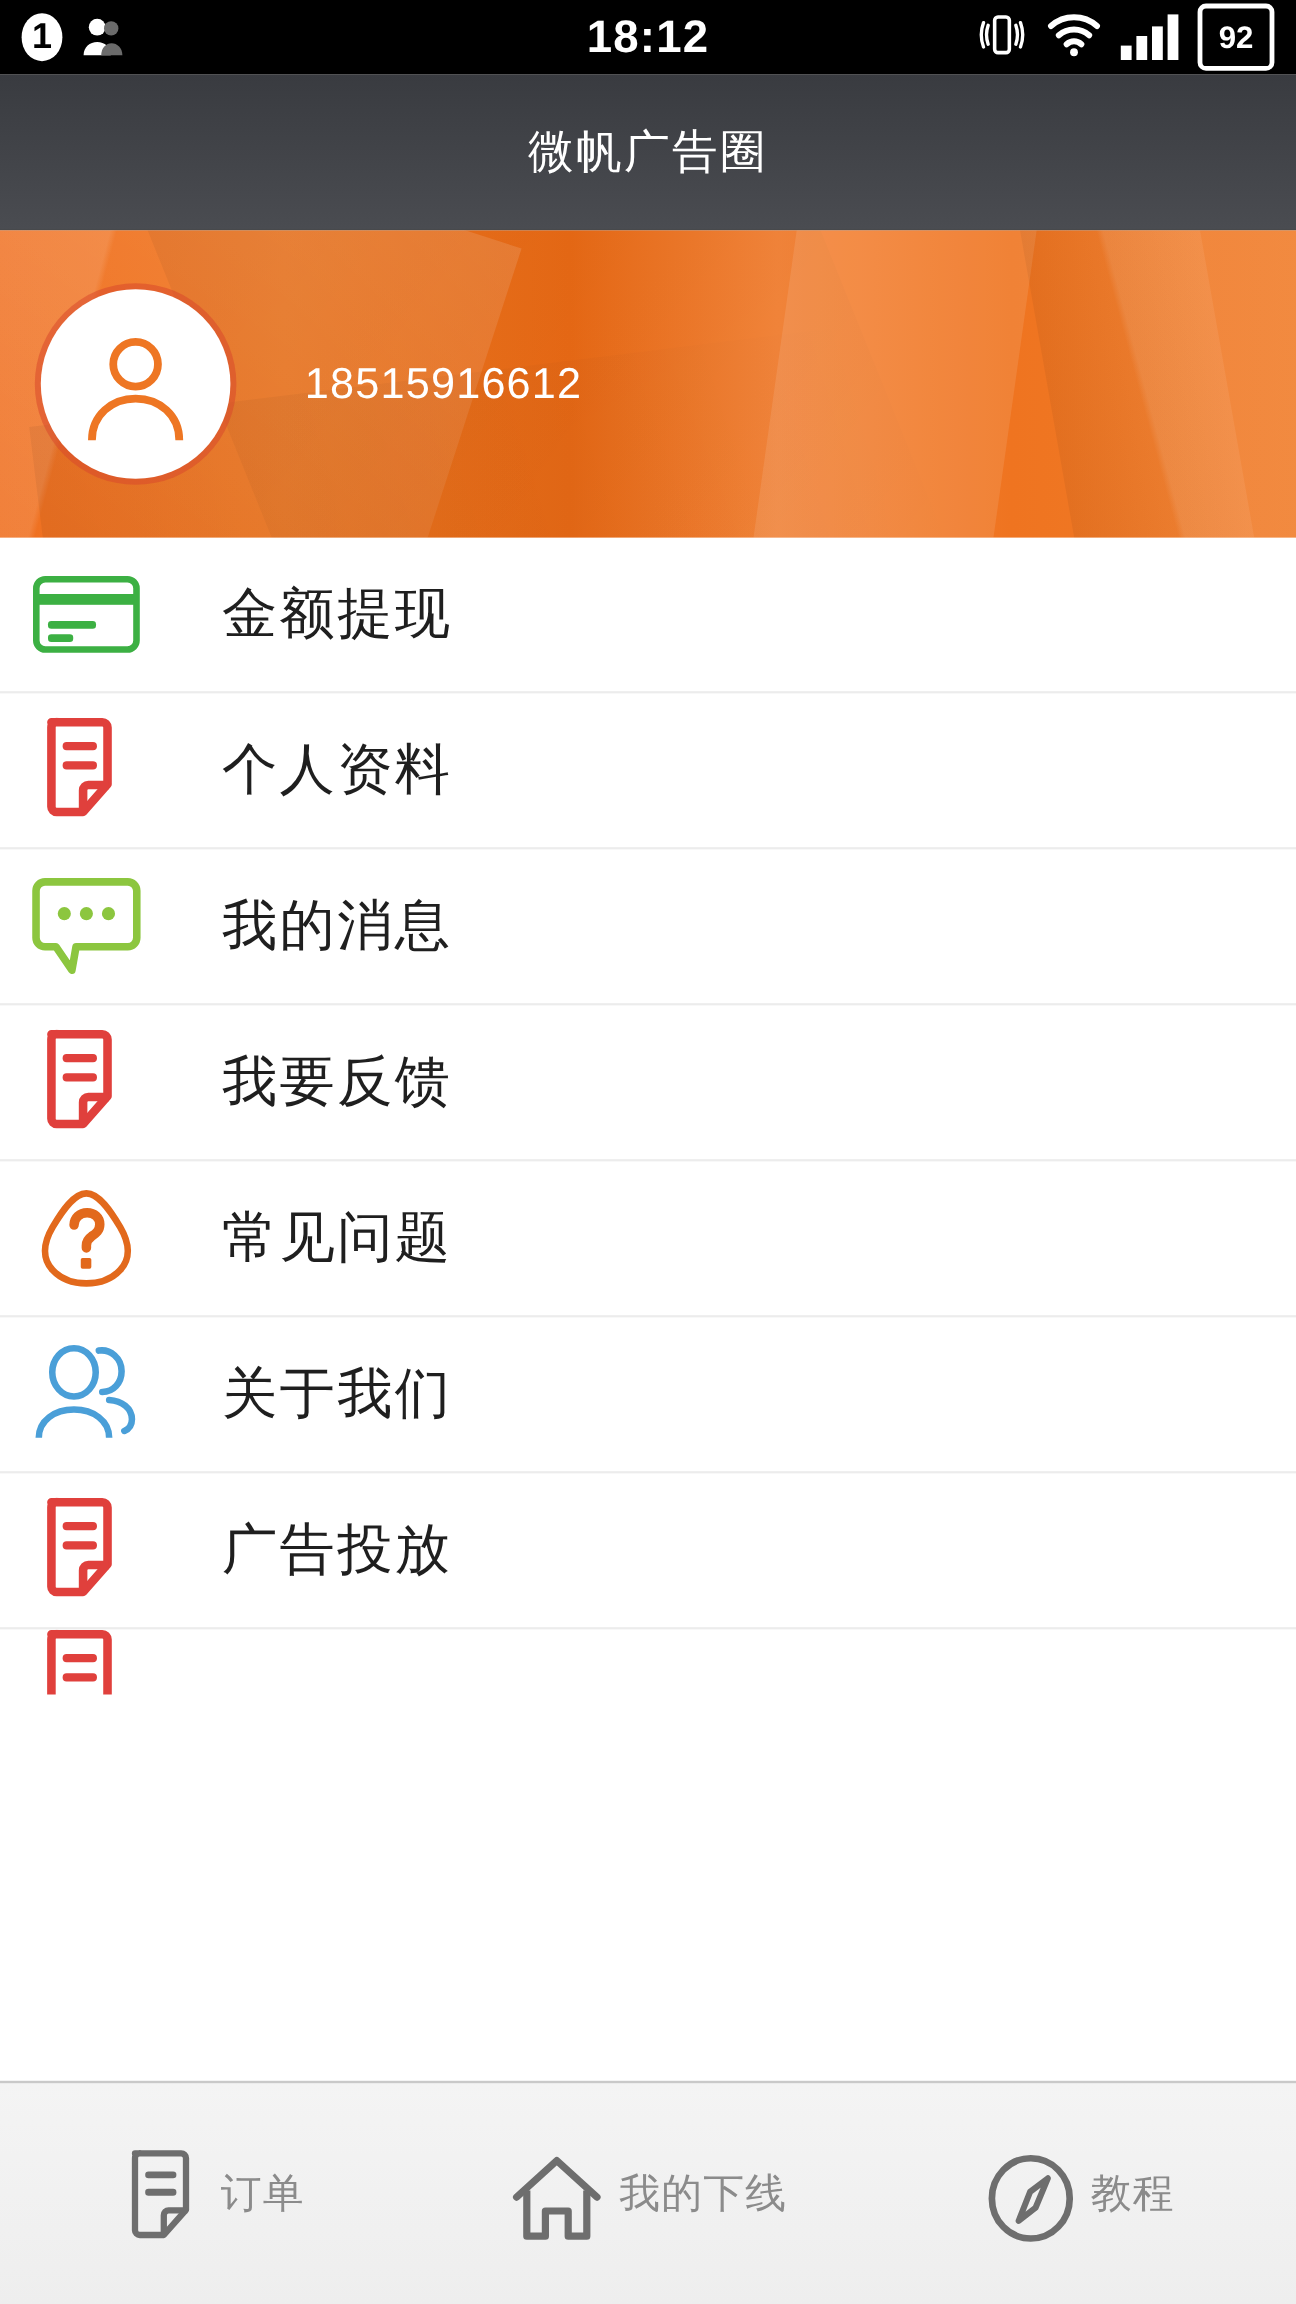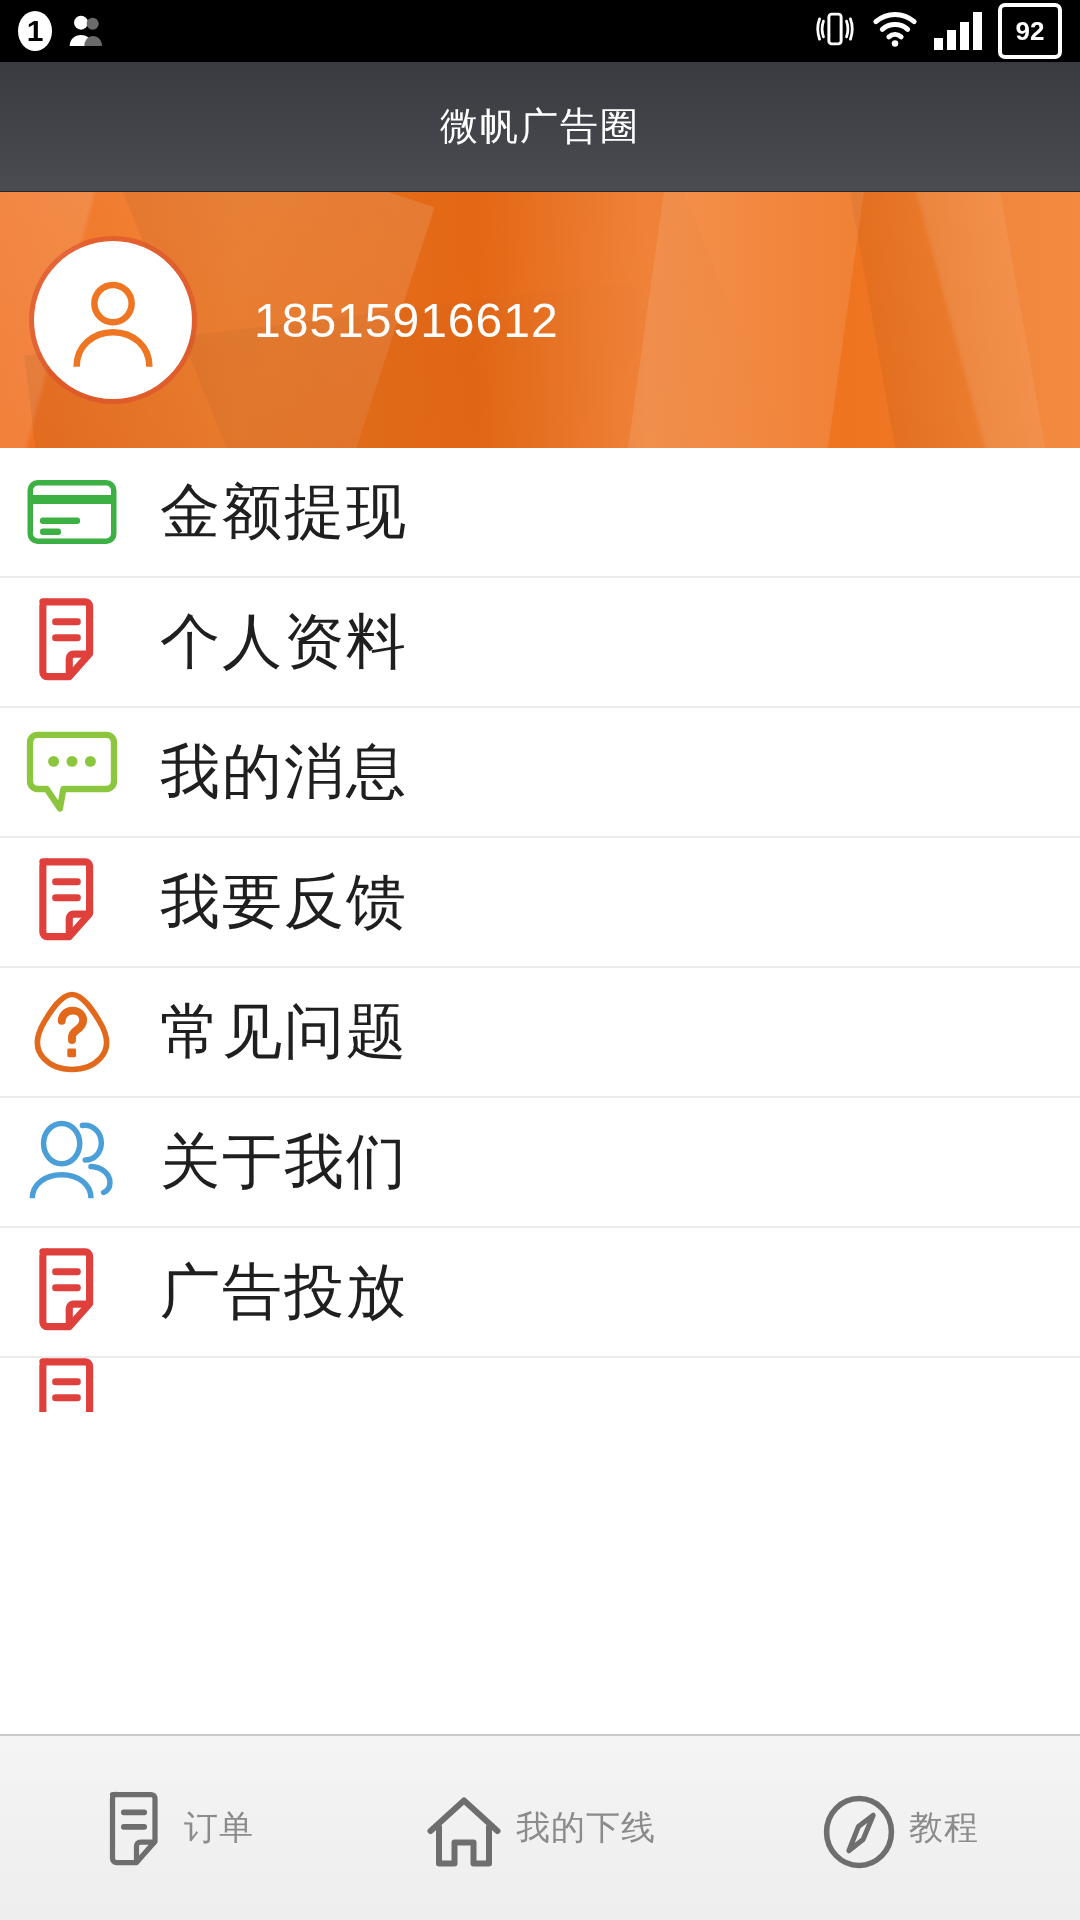--- a/index.html
+++ b/index.html
@@ -72,32 +72,32 @@
        background:linear-gradient(80deg,rgba(0,0,0,.06),rgba(0,0,0,0));
        transform:rotate(-7deg); }
 
   .avatar{
     position:relative; margin-left:34px; width:158px; height:158px; flex:0 0 auto;
     border-radius:50%; background:#fff;
     box-shadow:0 0 0 5px rgba(217,72,43,.55);
     display:flex; align-items:center; justify-content:center;
   }
   .phone{
-    position:relative; color:#fff; font-size:48px; margin-left:62px; letter-spacing:1px;
+    position:relative; color:#fff; font-size:36px; margin-left:62px; letter-spacing:1px;
   }
 
   
   .list{ background:#fff; }
   .row{
     height:130px; display:flex; align-items:center; padding:0 0 0 24px;
     border-bottom:2px solid #ececec; background:#fff;
   }
   .row .ico{ width:96px; height:96px; flex:0 0 auto; display:flex;
              align-items:center; justify-content:center; }
-  .row .lbl{ margin-left:40px; font-size:60px; color:#1f1f1f; letter-spacing:2px; }
+  .row .lbl{ margin-left:65px; font-size:46px; color:#1f1f1f; letter-spacing:2px; }
   .row.clipped{ height:54px; overflow:hidden; border-bottom:none; align-items:flex-start; }
   .row.clipped .ico{ height:54px; align-items:flex-start; }
 
   
   .tabbar{
     position:absolute; left:0; bottom:0; width:1080px; height:186px;
     display:flex; border-top:2px solid #c9c9c9;
     background:linear-gradient(180deg,#f4f4f4,#eeeeee);
   }
   .tab{
@@ -119,20 +119,21 @@
       <div class="sb-badge">1</div>
       <div class="sb-people">
         <svg width="40" height="40" viewBox="0 0 24 24">
           <circle cx="9" cy="7" r="4.2" fill="#ffffff"></circle>
           <path d="M2.2 21c0-4 3.1-6.6 6.8-6.6S15.8 17 15.8 21z" fill="#ffffff"></path>
           <circle cx="16" cy="7.6" r="3.6" fill="#6b6b6b"></circle>
           <path d="M11 21c0-3.6 2.4-6 5.2-6S21.6 17.4 21.6 21z" fill="#6b6b6b"></path>
         </svg>
       </div>
     </div>
+    <div class="sb-clock">18:12</div>
     <div class="sb-right">
       <div>
         <svg width="42" height="42" viewBox="0 0 24 24">
           <rect x="8.5" y="3.5" width="7" height="17" rx="1.6" fill="none" stroke="#fff" stroke-width="1.7"></rect>
           <path d="M5.4 7.5c-1 2.9-1 6.1 0 9M3.2 6.2c-1.4 3.8-1.4 7.8 0 11.6
                    M18.6 7.5c1 2.9 1 6.1 0 9M20.8 6.2c1.4 3.8 1.4 7.8 0 11.6" fill="none" stroke="#fff" stroke-width="1.6" stroke-linecap="round"></path>
         </svg>
       </div>
       <div>
         <svg width="46" height="40" viewBox="0 0 24 20">

